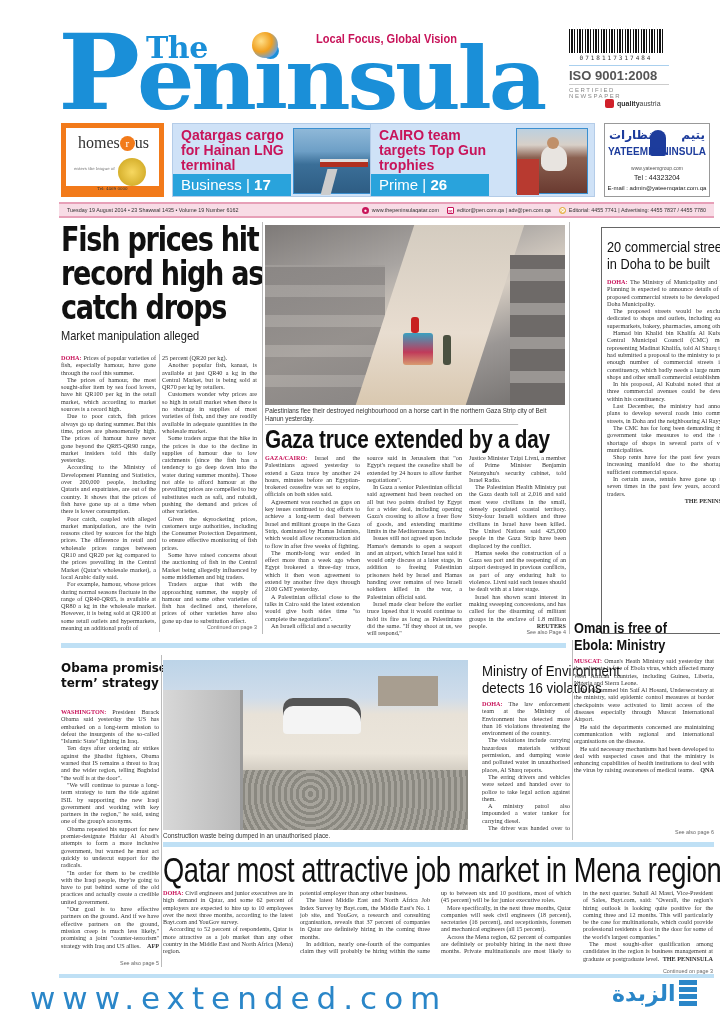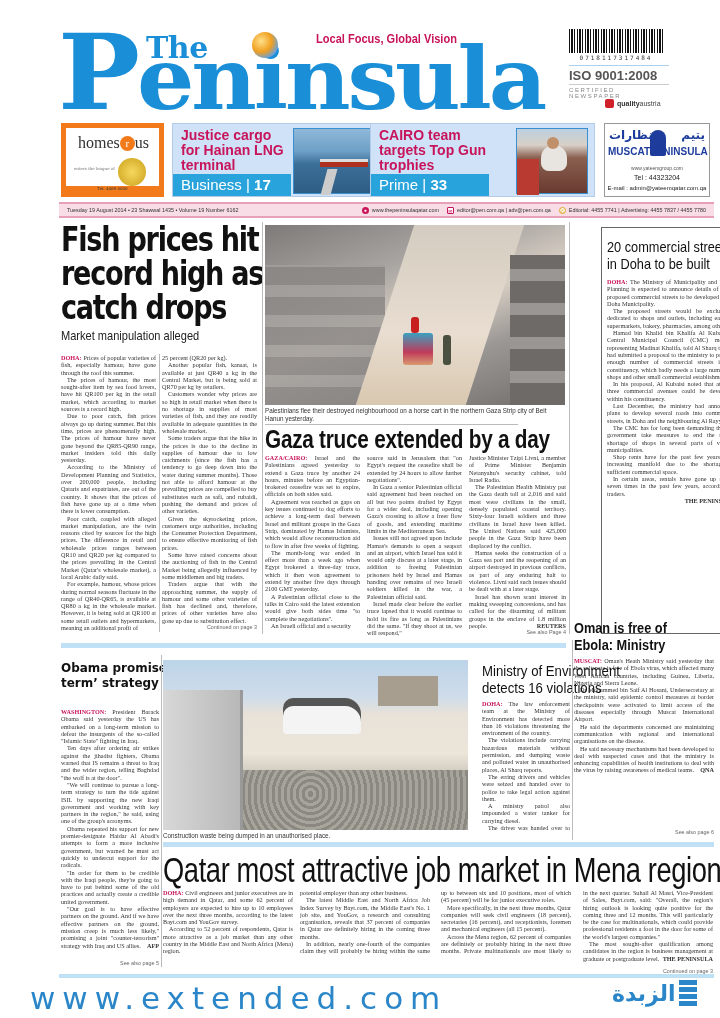--- a/index.html
+++ b/index.html
@@ -152,46 +152,46 @@
 </div>
 
 <div class="abs ad-homes">
   <div class="brand"><span>homes</span><span class="r">r</span><span>us</span></div>
   <div class="sub">enters the league of</div>
   <div class="seal"></div>
   <div class="tel">Tel: 4469 0000</div>
 </div>
 
 <div class="abs teaser teaser-biz">
-  <div class="headline">Justice cargo for Hainan LNG terminal</div>
+  <div class="headline">Qatargas cargo for Hainan LNG terminal</div>
   <div class="section"><span>Business</span> | <b>17</b></div>
   <div class="photo">
       <div class="ship"></div>
       <div class="jetty"></div>
     </div>
 </div>
 
 <div class="abs teaser teaser-sport">
   <div class="headline">CAIRO team targets Top Gun trophies</div>
-  <div class="section"><span>Prime</span> | <b>33</b></div>
+  <div class="section"><span>Prime</span> | <b>26</b></div>
   <div class="photo">
       <div class="boat"></div>
       <div class="person"></div>
       <div class="head"></div>
     </div>
 </div>
 
 <div class="abs ad-yateem">
   <div class="ar">
       <span>نظارات</span>
       <span>يتيم</span>
     </div>
   <div class="emblem"></div>
   <div class="en">
-      <span>MUSCAT</span>
+      <span>YATEEM</span>
       <span>PENINSULA</span>
     </div>
   <div class="web">www.yateemgroup.com</div>
   <div class="tel">Tel : 44323204</div>
   <div class="mail">E-mail : admin@yateemqatar.com.qa</div>
 </div>
 
 <div class="abs dateline">
   <span class="left">Tuesday 19 August 2014 • 23 Shawwal 1435 • Volume 19 Number 6162</span>
   <span class="item">

